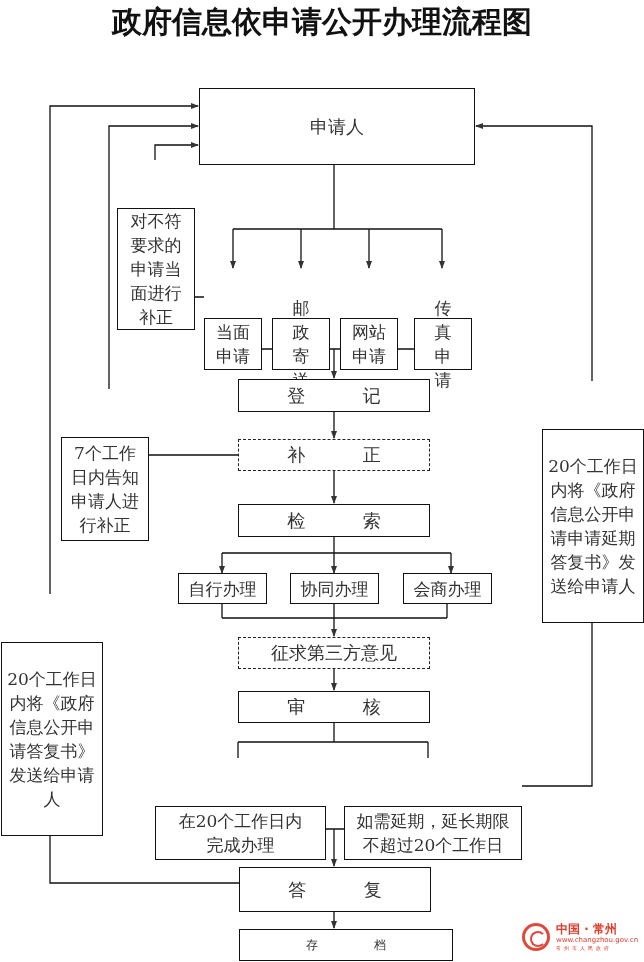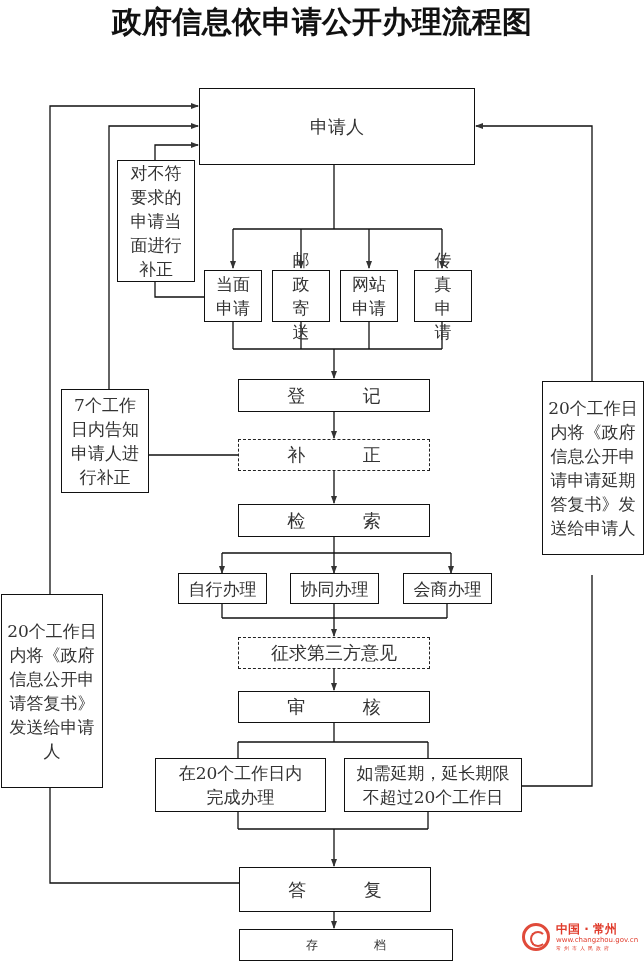--- a/index.html
+++ b/index.html
@@ -6,21 +6,21 @@
   body { width: 644px; height: 962px; position: relative; overflow: hidden;
          font-family: "DejaVu Serif", "Liberation Serif", serif; color: #222; }
   .title { position: absolute; left: 0; top: 2px; width: 644px; text-align: center;
            font-family: "DejaVu Serif", "Liberation Serif", serif; font-weight: bold;
            font-size: 30px; letter-spacing: 0px; color: #111; line-height: 40px; }
   svg.lines { position: absolute; left: 0; top: 0; width: 644px; height: 962px; }
   .box { position: absolute; box-sizing: border-box; border: 1.5px solid #111; background: #fff;
          display: flex; align-items: center; justify-content: center; text-align: center;
          font-size: 17px; line-height: 24px; color: #333; }
   .box.dashed { border: 1.5px dashed #222; }
-  .box.narrow { font-size: 17px; line-height: 24px; padding: 0 4px; }
+  .box.narrow { font-size: 17px; line-height: 24px; padding: 0 4px; margin-top: 48px; }
   .spaced { letter-spacing: 26px; padding-left: 26px; }
   .logo { position: absolute; left: 520px; top: 921px; width: 124px; height: 36px; }
   .logo-circle { position: absolute; left: 2px; top: 2px; width: 28px; height: 28px; border-radius: 50%;
                  border: 3px solid #e04a3a; box-sizing: border-box; background: #fff; }
   .logo-circle::after { content: ""; position: absolute; left: 5px; top: 5px; width: 12px; height: 12px;
                  border-radius: 50%; border: 2px solid #e04a3a; border-right-color: transparent; }
   .logo-name { position: absolute; left: 36px; top: 0px; font-family: "DejaVu Sans", sans-serif;
                font-weight: bold; font-size: 12px; color: #e03a2a; white-space: nowrap; }
   .logo-url { position: absolute; left: 36px; top: 15px; font-family: "DejaVu Sans", sans-serif;
               font-size: 7px; color: #e03a2a; white-space: nowrap; }
@@ -156,21 +156,21 @@
 </div>
 
 <div class="box narrow" style="left:344px;top:758px;width:178px;height:54px;padding:0 6px;">
   <span>如需延期，延长期限不超过20个工作日</span>
 </div>
 
 <div class="box narrow" style="left:1px;top:594px;width:102px;height:194px;padding:0 4px;">
   <span>20个工作日内将《政府信息公开申请答复书》发送给申请人</span>
 </div>
 
-<div class="box narrow" style="left:542px;top:381px;width:102px;height:174px;padding:0 4px;">
+<div class="box narrow" style="left:542px;top:381px;width:102px;height:194px;padding:0 4px;">
   <span>20个工作日内将《政府信息公开申请申请延期答复书》发送给申请人</span>
 </div>
 
 <div class="box" style="left:239px;top:867px;width:192px;height:45px;font-size:18px;white-space:pre;">
   <span class="spaced">答 复</span>
 </div>
 
 <div class="box" style="left:239px;top:929px;width:214px;height:32px;font-size:12px;white-space:pre;">
   <span class="spaced">存 档</span>
 </div>

